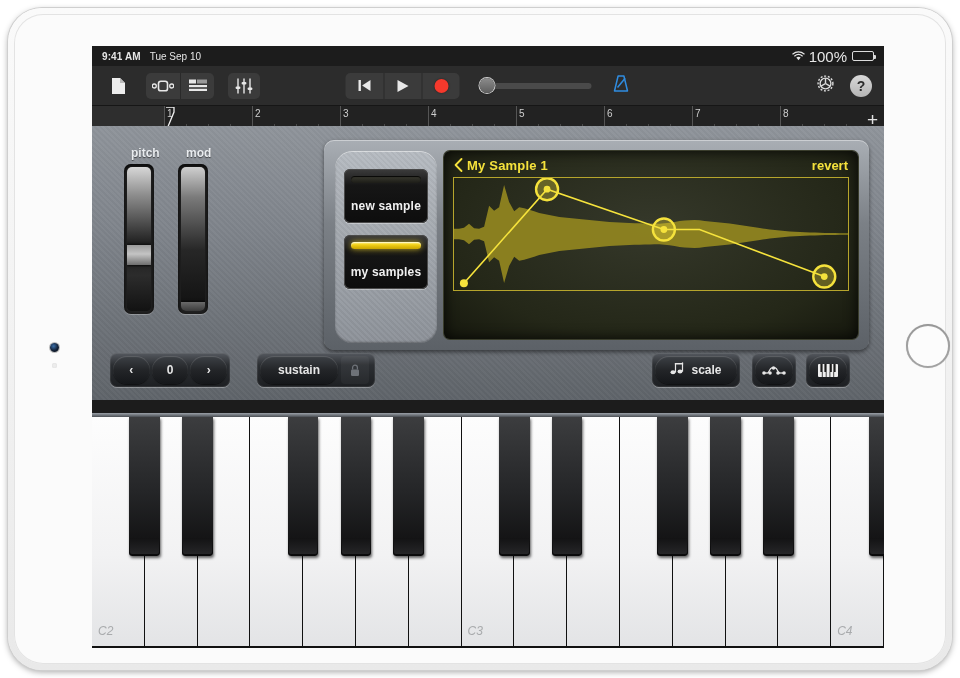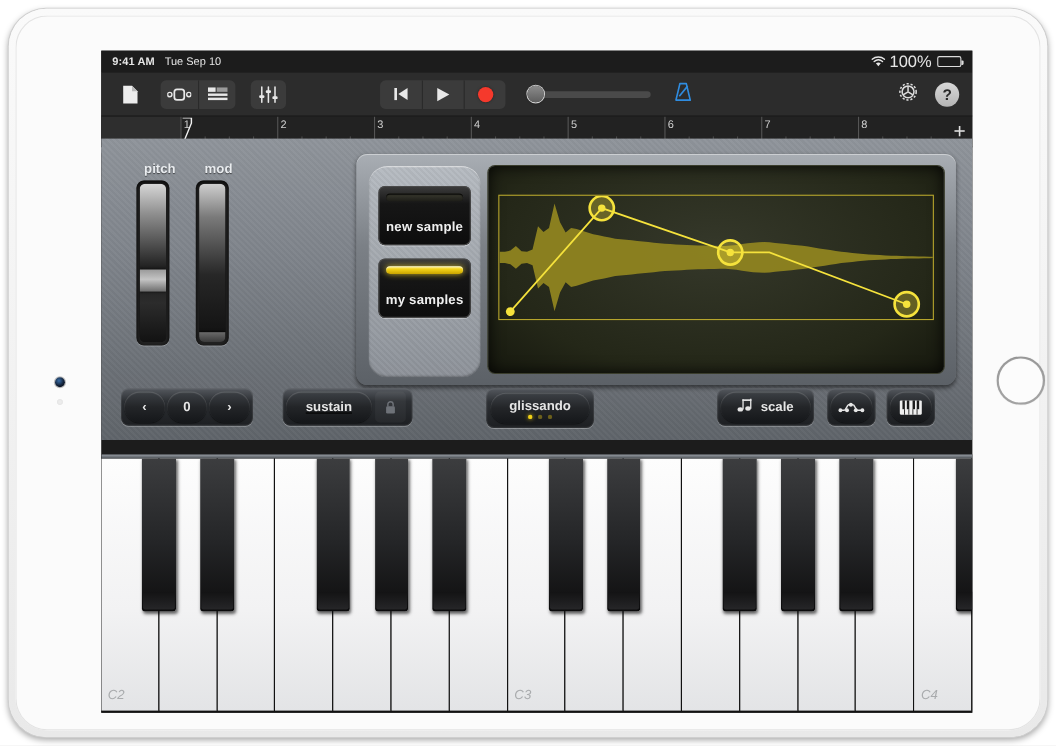--- a/index.html
+++ b/index.html
@@ -239,21 +239,21 @@
   }
   .pill {
     display:flex; align-items:center; justify-content:center;
     background:linear-gradient(180deg,#3d4146,#232528 50%, #15171a 100%);
     border-radius:999px; color:#e6e6e6; font-size:12px; font-weight:bold;
     box-shadow: inset 0 1px 1px rgba(255,255,255,.18), 0 1px 1px rgba(0,0,0,.5);
     cursor:pointer;
   }
   #oct-group { left:18px; top:3px; width:120px; height:34px; display:flex; align-items:center; padding:3px; gap:2px; }
   #oct-group .pill { flex:1; height:28px; }
-  #sustain-group { left:165px; top:3px; width:118px; height:34px; padding:3px; display:flex; align-items:center; gap:3px;text-decoration:underline; }
+  #sustain-group { left:165px; top:3px; width:118px; height:34px; padding:3px; display:flex; align-items:center; gap:3px; }
   #sustain-btn { width:78px; height:28px; }
   #lock-btn { width:28px; height:28px; display:flex; align-items:center; justify-content:center;
     border-radius:4px; background:rgba(255,255,255,.04); cursor:pointer; }
   #gliss-group { left:350px; top:3px; width:98px; height:36px; padding:4px; }
   #gliss-btn { width:100%; height:28px; flex-direction:column; gap:1px; }
   .led-row { display:flex; gap:5px; }
   .mini-led { width:4px; height:4px; border-radius:50%; }
   .mini-on { background:#f2d117; box-shadow:0 0 4px rgba(242,209,23,.9); }
   .mini-off { background:#6b5f1c; }
   #scale-group { left:560px; top:3px; width:88px; height:34px; padding:3px; }
@@ -484,20 +484,29 @@
             <span class="samp-led led-off"></span>
             <span class="samp-txt">new sample</span>
           </div>
           <div class="samp-btn" style="top:84px;padding-left:28px;">
             <span class="samp-led led-on"></span>
             <span class="samp-txt">my samples</span>
           </div>
         </div>
 
         <div id="lcd">
+          <div id="lcd-head">
+            <span id="lcd-back">
+              <svg width="9" height="14" viewBox="0 0 9 14">
+                  <path d="M7.5 1 L1.6 7 L7.5 13" stroke="#f5e23c" stroke-width="1.8" fill="none" stroke-linecap="round" stroke-linejoin="round"></path>
+                </svg>
+            </span>
+            <span id="lcd-title">My Sample 1</span>
+            <span id="lcd-revert">revert</span>
+          </div>
 
           <div id="wave-box">
             <svg id="wave-svg" width="396" height="112" viewBox="0 0 396 112">
                 <polygon points="0.0,50.8 5.0,50.8 10.0,49.8 15.0,45.7 20.1,50.3 25.1,50.8 30.1,48.8 35.1,27.7 40.1,32.8 45.1,29.2 50.1,7.1 55.1,24.1 60.2,33.3 65.2,29.2 70.2,30.2 75.2,31.8 80.2,33.3 85.2,34.9 90.2,35.9 95.2,36.9 100.3,38.0 105.3,39.0 110.3,39.5 115.3,40.0 120.3,40.5 125.3,41.1 130.3,41.6 135.3,42.1 140.4,42.6 145.4,43.1 150.4,43.6 155.4,43.9 160.4,44.2 165.4,44.4 170.4,44.7 175.4,44.9 180.5,45.2 185.5,45.2 190.5,45.4 195.5,45.4 200.5,45.7 205.5,45.7 210.5,45.2 215.5,44.7 220.6,43.9 225.6,43.1 230.6,42.6 235.6,42.3 240.6,42.1 245.6,42.3 250.6,42.9 255.6,43.4 260.7,43.9 265.7,44.4 270.7,44.9 275.7,45.4 280.7,46.2 285.7,47.0 290.7,47.8 295.7,48.5 300.8,49.3 305.8,50.1 310.8,50.8 315.8,51.4 320.8,51.9 325.8,52.4 330.8,52.9 335.8,53.4 340.9,53.7 345.9,53.9 350.9,54.2 355.9,54.5 360.9,54.6 365.9,54.7 370.9,54.9 375.9,55.0 381.0,55.1 386.0,55.2 391.0,55.3 396.0,55.4 396.0,56.6 391.0,56.7 386.0,56.8 381.0,56.9 375.9,57.0 370.9,57.1 365.9,57.3 360.9,57.4 355.9,57.5 350.9,57.8 345.9,58.1 340.9,58.3 335.8,58.6 330.8,59.1 325.8,59.6 320.8,60.1 315.8,60.6 310.8,61.2 305.8,61.9 300.8,62.7 295.7,63.5 290.7,64.2 285.7,65.0 280.7,65.8 275.7,66.6 270.7,67.1 265.7,67.6 260.7,68.1 255.6,68.6 250.6,69.1 245.6,69.7 240.6,69.9 235.6,69.7 230.6,69.4 225.6,68.9 220.6,68.1 215.5,67.3 210.5,66.8 205.5,66.3 200.5,66.3 195.5,66.6 190.5,66.6 185.5,66.8 180.5,66.8 175.4,67.1 170.4,67.3 165.4,67.6 160.4,67.8 155.4,68.1 150.4,68.4 145.4,68.9 140.4,69.4 135.3,69.9 130.3,70.4 125.3,70.9 120.3,71.5 115.3,72.0 110.3,72.5 105.3,73.0 100.3,74.0 95.2,75.1 90.2,76.1 85.2,77.1 80.2,78.7 75.2,80.2 70.2,81.8 65.2,82.8 60.2,78.7 55.1,87.9 50.1,104.9 45.1,82.8 40.1,79.2 35.1,84.3 30.1,63.2 25.1,61.2 20.1,61.7 15.0,66.3 10.0,62.2 5.0,61.2 0.0,61.2" fill="#8f8420" opacity="0.95"></polygon>
                 <polyline points="9.9,105.3 93.1,11.2 209.9,51.5 245.5,51.5 370.3,98.6" fill="none" stroke="#f5e23c" stroke-width="1.6"></polyline>
                 <circle cx="9.9" cy="105.28" r="4" fill="#f5e23c"></circle>
                 <circle cx="93.05999999999999" cy="11.200000000000003" r="11" fill="rgba(245,226,60,0.30)" stroke="#f5e23c" stroke-width="2.4"></circle>
                 <circle cx="93.05999999999999" cy="11.200000000000003" r="3.4" fill="#f5e23c"></circle>
                 <circle cx="209.88000000000002" cy="51.519999999999996" r="11" fill="rgba(245,226,60,0.30)" stroke="#f5e23c" stroke-width="2.4"></circle>
                 <circle cx="209.88000000000002" cy="51.519999999999996" r="3.4" fill="#f5e23c"></circle>
@@ -520,30 +529,20 @@
         <div class="metal-btn" id="sustain-group">
           <div class="pill" id="sustain-btn">sustain</div>
           <div id="lock-btn">
             <svg width="10" height="13" viewBox="0 0 10 13">
               <path d="M2.6 5.5 V3.6 A2.4 2.4 0 0 1 7.4 3.6 V5.5" stroke="#6e7278" stroke-width="1.3" fill="none"></path>
               <rect x="1" y="5.4" width="8" height="6.6" rx="1.2" fill="#6e7278"></rect>
             </svg>
           </div>
         </div>
 
-        <div class="metal-btn" id="gliss-group">
-          <div class="pill" id="gliss-btn">
-            <span>glissando</span>
-            <span class="led-row">
-              <span class="mini-led mini-on"></span>
-              <span class="mini-led mini-off"></span>
-              <span class="mini-led mini-off"></span>
-            </span>
-          </div>
-        </div>
 
         <div class="metal-btn" id="scale-group">
           <div class="pill" id="scale-btn">
             <span>
               <svg width="16" height="13" viewBox="0 0 16 13">
                 <g fill="#e6e6e6">
                   <ellipse cx="3" cy="10.2" rx="2.5" ry="2"></ellipse>
                   <rect x="4.9" y="1" width="1.2" height="9.3"></rect>
                   <ellipse cx="10" cy="9.4" rx="2.5" ry="2"></ellipse>
                   <rect x="11.9" y="0.4" width="1.2" height="9.2"></rect>

